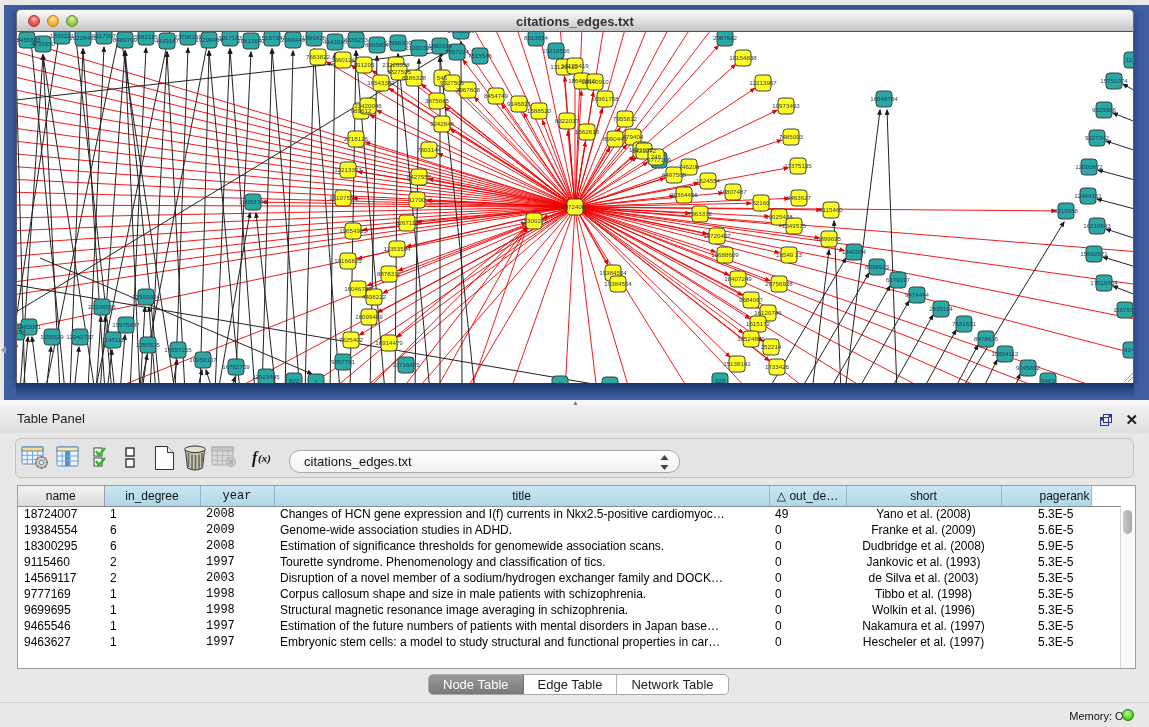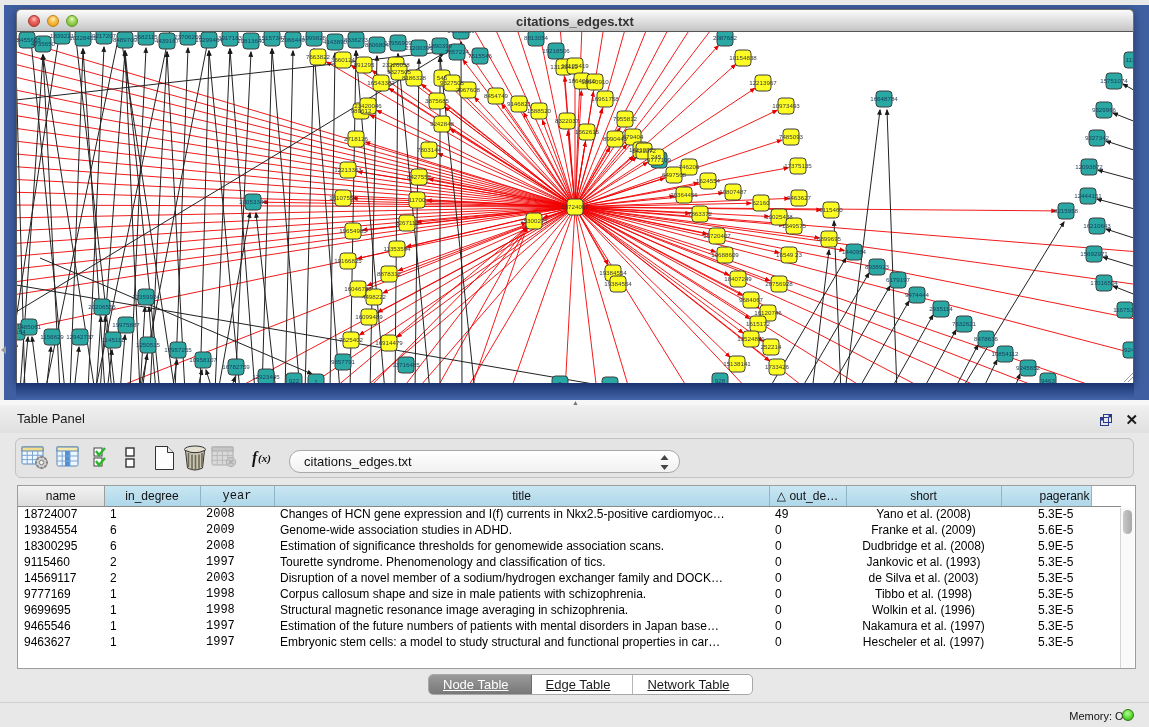--- a/index.html
+++ b/index.html
@@ -43,21 +43,21 @@
 th.g { background:linear-gradient(#f2f2f2,#dcdcdc); border-right:1px solid #9d9d9d; }
 th.w { background:#fff; border-right:none; }
 td { height:16px; padding:0 0 0 6px; white-space:nowrap; overflow:hidden; color:#000; }
 .c0 { width:86px; } .c1 { width:96px; } .c2 { width:74px;font-family:Liberation Mono, monospace; } .c3 { width:495px; }
 .c4 { width:77px; } .c5 { width:155px; text-align:center; padding:0; } .c6 { width:90px;padding-left:37px; } .c7 { width:30px; }
 #vsb { position:absolute; right:1px; top:22px; width:14px; height:160px; background:#fafafa; border-left:1px solid #d5d5d5; }
 #vsb .thumb { position:absolute; left:2px; top:2px; width:9px; height:24px; border-radius:5px;
   background:linear-gradient(90deg,#c8c8c8,#a8a8a8); }
 #tabs { position:absolute; left:428px; top:674px; height:21px; display:flex;
   border:1px solid #a8a8a8; border-radius:5px; overflow:hidden; background:#fff; }
-#tabs div { font-size:13px; padding:2px 22px 0 14px; color:#1c1c1c; border-right:1px solid #b5b5b5;text-decoration:underline; }
+#tabs div { font-size:13px; padding:2px 14px 0 14px; color:#1c1c1c; border-right:1px solid #b5b5b5; }
 #tabs div.sel { background:linear-gradient(#9a9a9a,#787878); color:#fff; border-right:1px solid #6e6e6e; }
 #tabs div:last-child { border-right:none; }
 #statusline { position:absolute; left:0; top:702px; width:1149px; border-top:1px solid #d0d0d0; }
 #mem { position:absolute; right:18px; top:710px; font-size:11px; color:#111; }
 #memdot { position:absolute; right:15px; top:709px; width:12px; height:12px; border-radius:50%;
   background:radial-gradient(circle at 45% 35%, #a5f77f 10%, #52d42c 60%, #2fa81a); border:1px solid #2c7d12; }
 </style></head>
 <body>
 <div id="stage">
   <div id="bluebg"></div>

